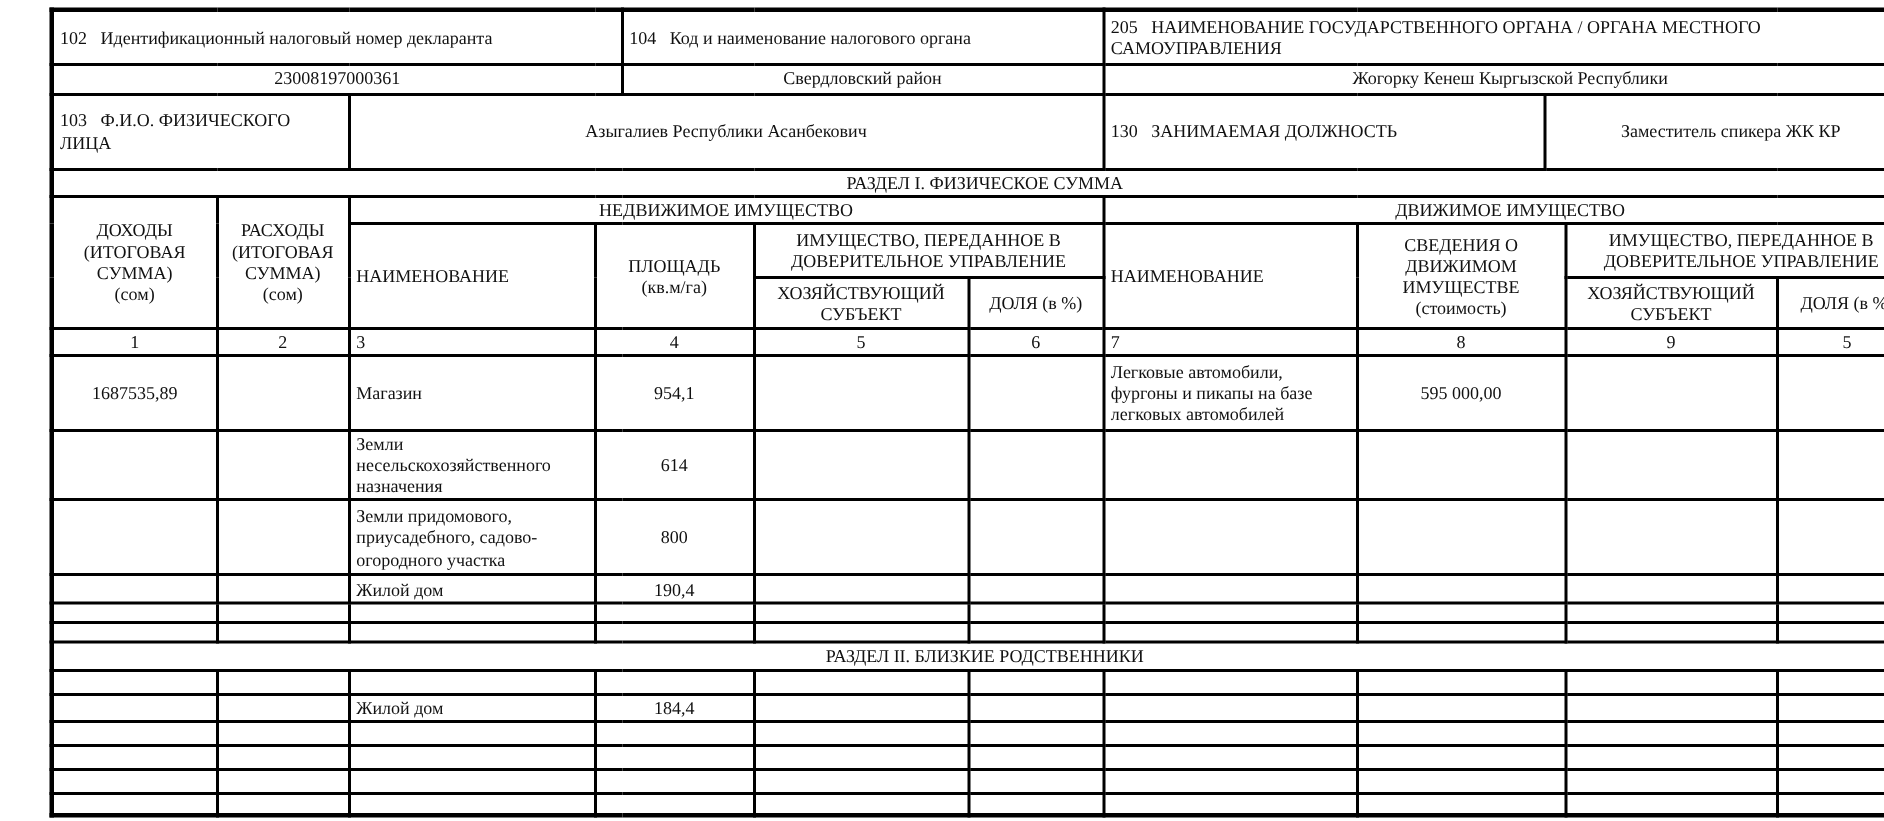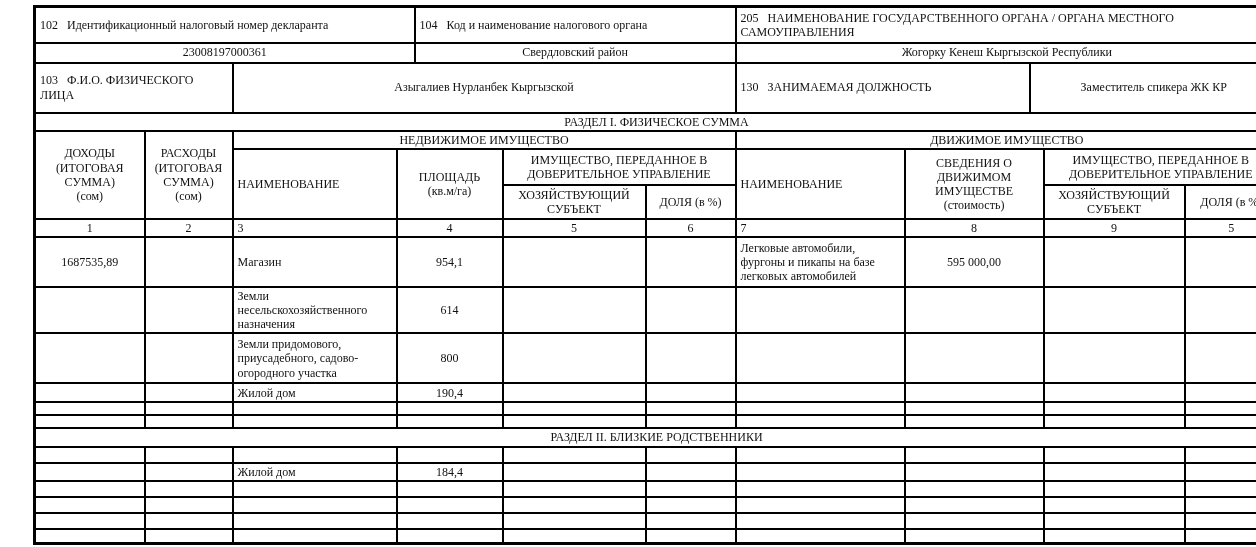--- a/index.html
+++ b/index.html
@@ -55,21 +55,21 @@
         <td colspan="3" class="left"><span class="code">104</span><span>Код и наименование налогового органа</span></td>
         <td colspan="5" class="left vtop"><span class="code">205</span><span>НАИМЕНОВАНИЕ ГОСУДАРСТВЕННОГО ОРГАНА / ОРГАНА МЕСТНОГО САМОУПРАВЛЕНИЯ</span></td>
       </tr>
       <tr style="height:20px">
         <td colspan="4" class="center">23008197000361</td>
         <td colspan="3" class="center">Свердловский район</td>
         <td colspan="5" class="center">Жогорку Кенеш Кыргызской Республики</td>
       </tr>
       <tr style="height:50px">
         <td colspan="2" class="left"><span class="code">103</span><span>Ф.И.О. ФИЗИЧЕСКОГО ЛИЦА</span></td>
-        <td colspan="5" class="center">Азыгалиев Нурланбек Кыргызской</td>
+        <td colspan="5" class="center">Азыгалиев Республики Асанбекович</td>
         <td colspan="2" class="left"><span class="code">130</span><span>ЗАНИМАЕМАЯ ДОЛЖНОСТЬ</span></td>
         <td colspan="3" class="center vtop">Заместитель спикера ЖК КР</td>
       </tr>
     </tbody>
 
     <tbody>
       <tr class="section-title" style="height:17px">
         <td colspan="12" class="center">РАЗДЕЛ I. ФИЗИЧЕСКОЕ СУММА</td>
       </tr>
       <tr style="height:18px">

